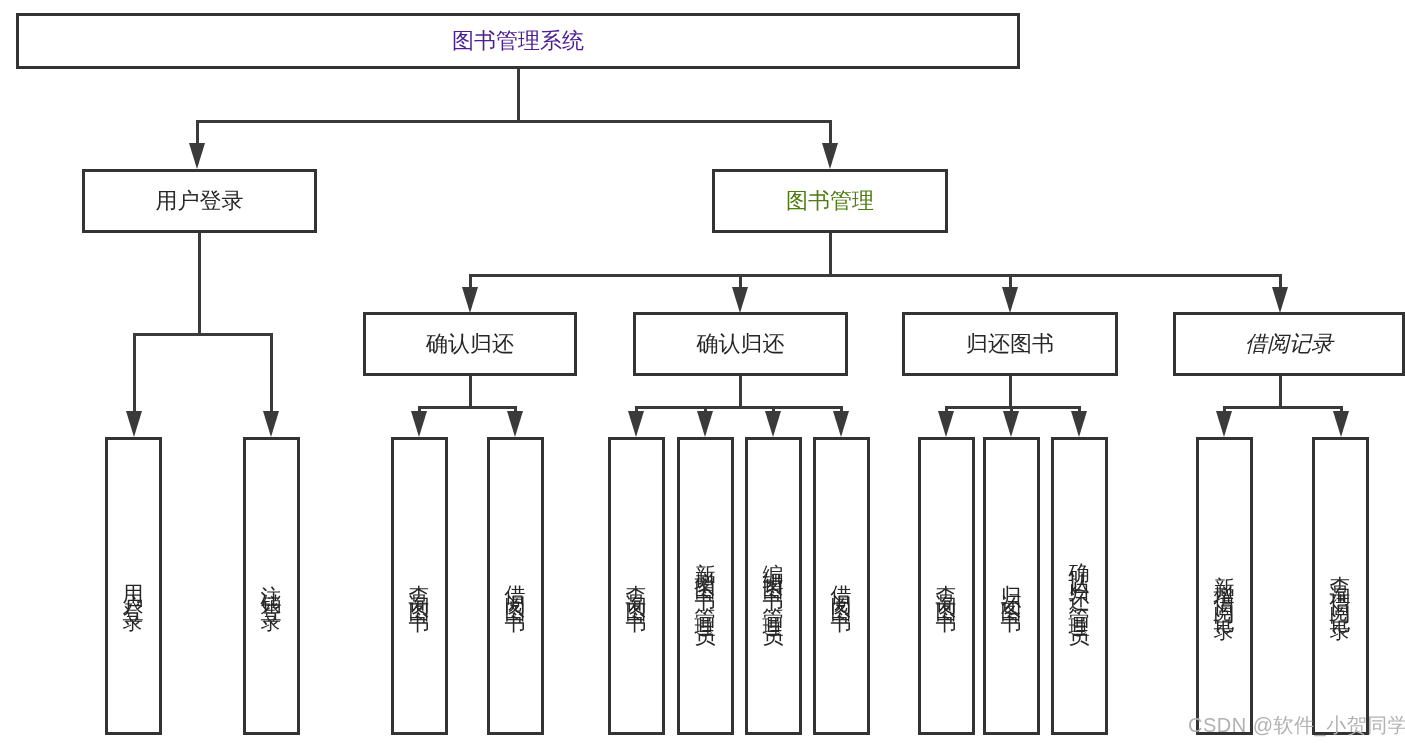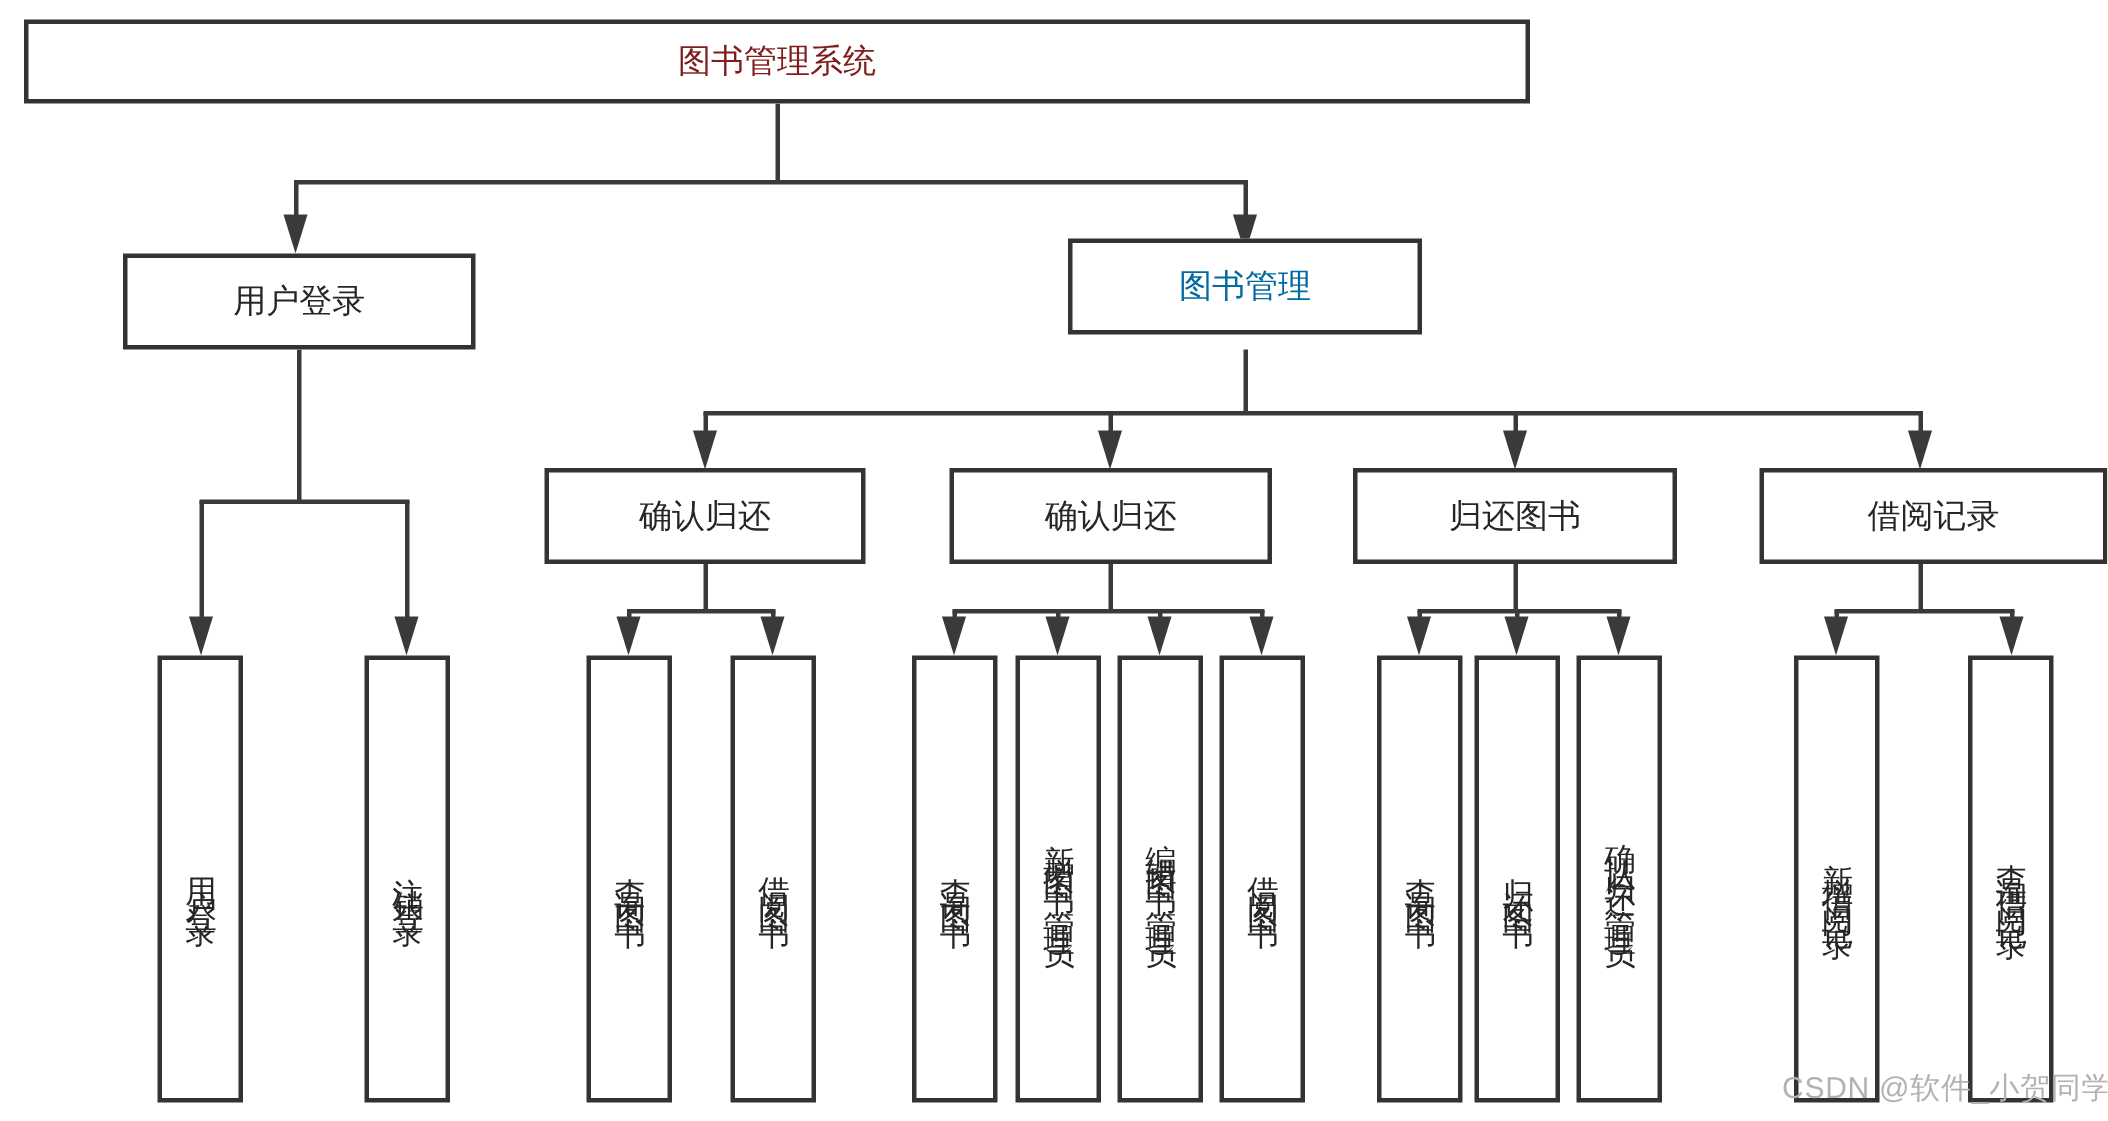--- a/index.html
+++ b/index.html
@@ -83,27 +83,27 @@
     <div class="cline" style="left: 944.5px; top: 407px; width: 3px; height: 5px; background: rgb(58, 58, 58);"></div>
     <div class="ahead" style="left: 938px; top: 411px; border-top-color: rgb(58, 58, 58);"></div>
     <div class="cline" style="left: 1009.5px; top: 407px; width: 3px; height: 5px; background: rgb(58, 58, 58);"></div>
     <div class="ahead" style="left: 1003px; top: 411px; border-top-color: rgb(58, 58, 58);"></div>
     <div class="cline" style="left: 1077.5px; top: 407px; width: 3px; height: 5px; background: rgb(58, 58, 58);"></div>
     <div class="ahead" style="left: 1071px; top: 411px; border-top-color: rgb(58, 58, 58);"></div>
     <div class="cline" style="left: 1222.5px; top: 407px; width: 3px; height: 5px; background: rgb(58, 58, 58);"></div>
     <div class="ahead" style="left: 1216px; top: 411px; border-top-color: rgb(58, 58, 58);"></div>
     <div class="cline" style="left: 1339.5px; top: 407px; width: 3px; height: 5px; background: rgb(58, 58, 58);"></div>
     <div class="ahead" style="left: 1333px; top: 411px; border-top-color: rgb(58, 58, 58);"></div>
-    <div class="node" style="left: 16px; top: 13px; width: 1004px; height: 56px; border-color: rgb(51, 51, 51); color: #7f1d1d;">图书管理系统</div>
+    <div class="node" style="left: 16px; top: 13px; width: 1004px; height: 56px; border-color: rgb(51, 51, 51); color: #4c1d95;">图书管理系统</div>
     <div class="node" style="left: 82px; top: 169px; width: 235px; height: 64px; border-color: rgb(51, 51, 51); color: rgb(38, 38, 38);">用户登录</div>
-    <div class="node" style="left: 712px; top: 159px; width: 236px; height: 64px; border-color: rgb(51, 51, 51); color: #0369a1;">图书管理</div>
+    <div class="node" style="left: 712px; top: 169px; width: 236px; height: 64px; border-color: rgb(51, 51, 51); color: #4d7c0f;">图书管理</div>
     <div class="node" style="left: 363px; top: 312px; width: 214px; height: 64px; border-color: rgb(51, 51, 51); color: rgb(38, 38, 38);">确认归还</div>
     <div class="node" style="left: 633px; top: 312px; width: 215px; height: 64px; border-color: rgb(51, 51, 51); color: rgb(38, 38, 38);">确认归还</div>
     <div class="node" style="left: 902px; top: 312px; width: 216px; height: 64px; border-color: rgb(51, 51, 51); color: rgb(38, 38, 38);">归还图书</div>
-    <div class="node" style="left: 1173px; top: 312px; width: 232px; height: 64px; border-color: rgb(51, 51, 51); color: rgb(38, 38, 38);">借阅记录</div>
+    <div class="node" style="left: 1173px; top: 312px; width: 232px; height: 64px; border-color: rgb(51, 51, 51); color: rgb(38, 38, 38); font-style: italic;">借阅记录</div>
     <div class="node vert" style="left: 105px; top: 437px; width: 57px; height: 298px; border-color: rgb(51, 51, 51); color: rgb(38, 38, 38);">用户登录</div>
     <div class="node vert" style="left: 243px; top: 437px; width: 57px; height: 298px; border-color: rgb(51, 51, 51); color: rgb(38, 38, 38);">注销登录</div>
     <div class="node vert" style="left: 391px; top: 437px; width: 57px; height: 298px; border-color: rgb(51, 51, 51); color: rgb(38, 38, 38);">查询图书</div>
     <div class="node vert" style="left: 487px; top: 437px; width: 57px; height: 298px; border-color: rgb(51, 51, 51); color: rgb(38, 38, 38);">借阅图书</div>
     <div class="node vert" style="left: 608px; top: 437px; width: 57px; height: 298px; border-color: rgb(51, 51, 51); color: rgb(38, 38, 38);">查询图书</div>
     <div class="node vert" style="left: 677px; top: 437px; width: 57px; height: 298px; border-color: rgb(51, 51, 51); color: rgb(38, 38, 38);">新增图书（管理员）</div>
     <div class="node vert" style="left: 745px; top: 437px; width: 57px; height: 298px; border-color: rgb(51, 51, 51); color: rgb(38, 38, 38);">编辑图书（管理员）</div>
     <div class="node vert" style="left: 813px; top: 437px; width: 57px; height: 298px; border-color: rgb(51, 51, 51); color: rgb(38, 38, 38);">借阅图书</div>
     <div class="node vert" style="left: 918px; top: 437px; width: 57px; height: 298px; border-color: rgb(51, 51, 51); color: rgb(38, 38, 38);">查询图书</div>
     <div class="node vert" style="left: 983px; top: 437px; width: 57px; height: 298px; border-color: rgb(51, 51, 51); color: rgb(38, 38, 38);">归还图书</div>

